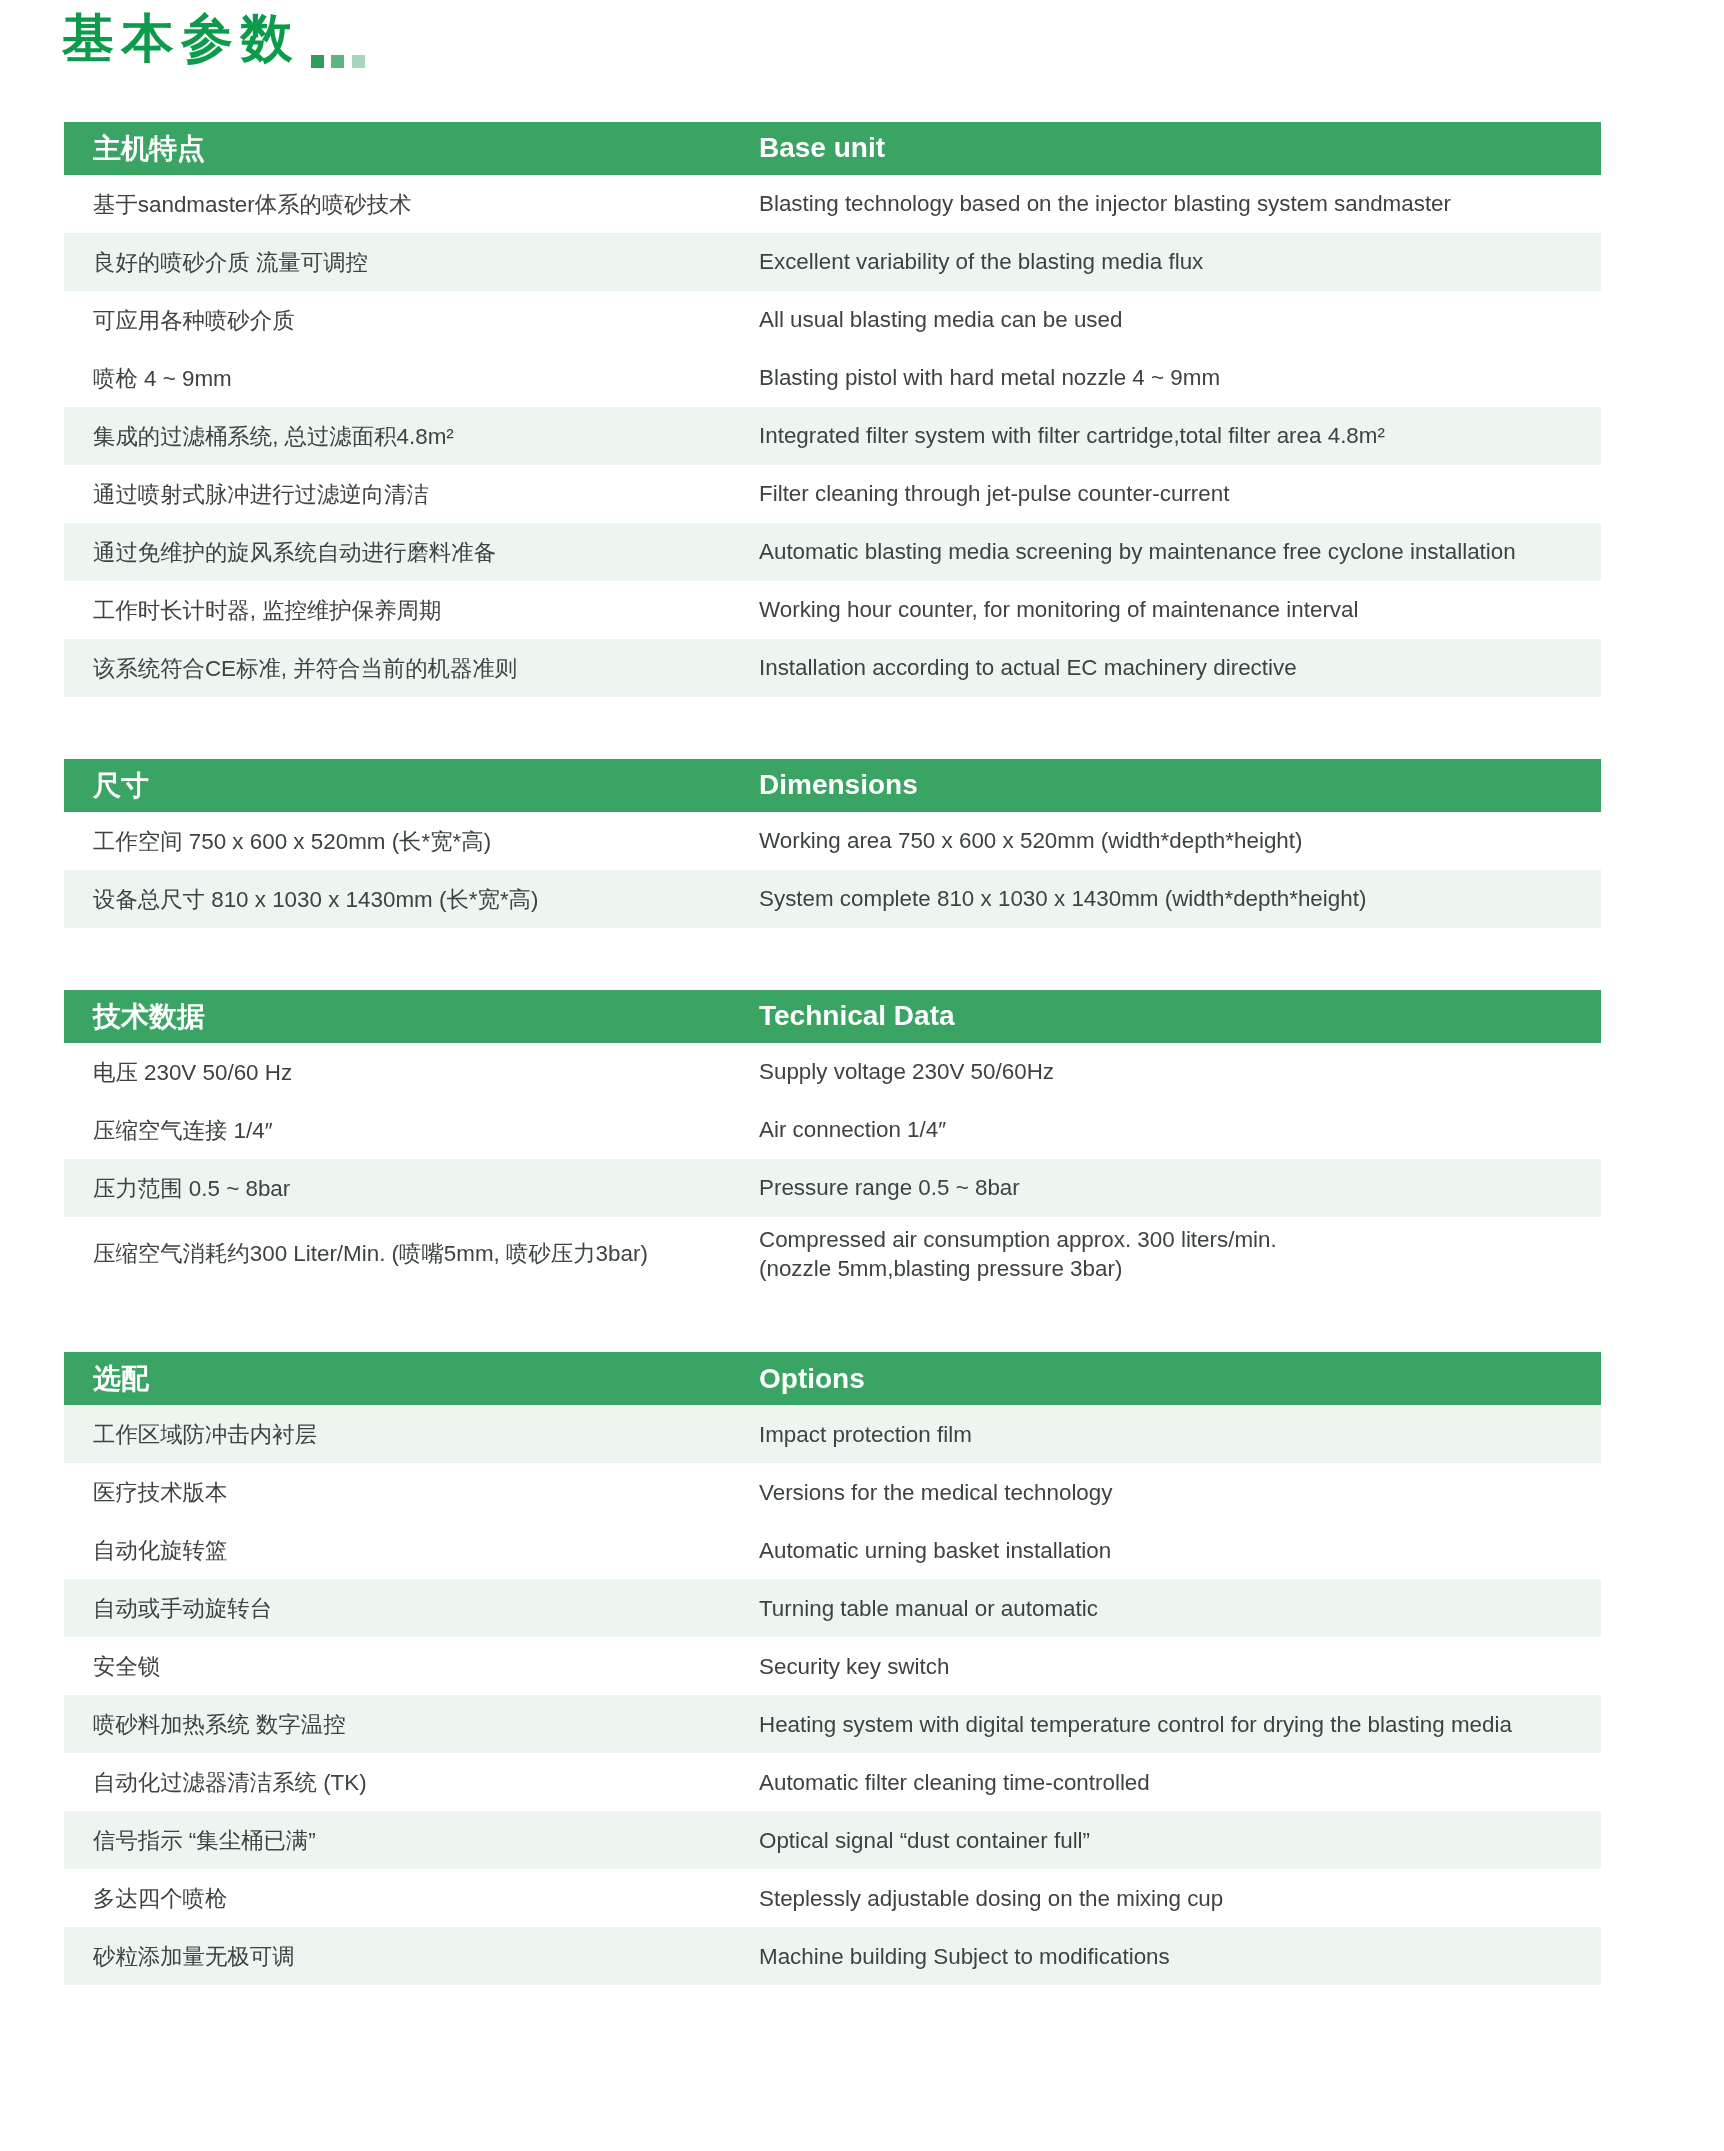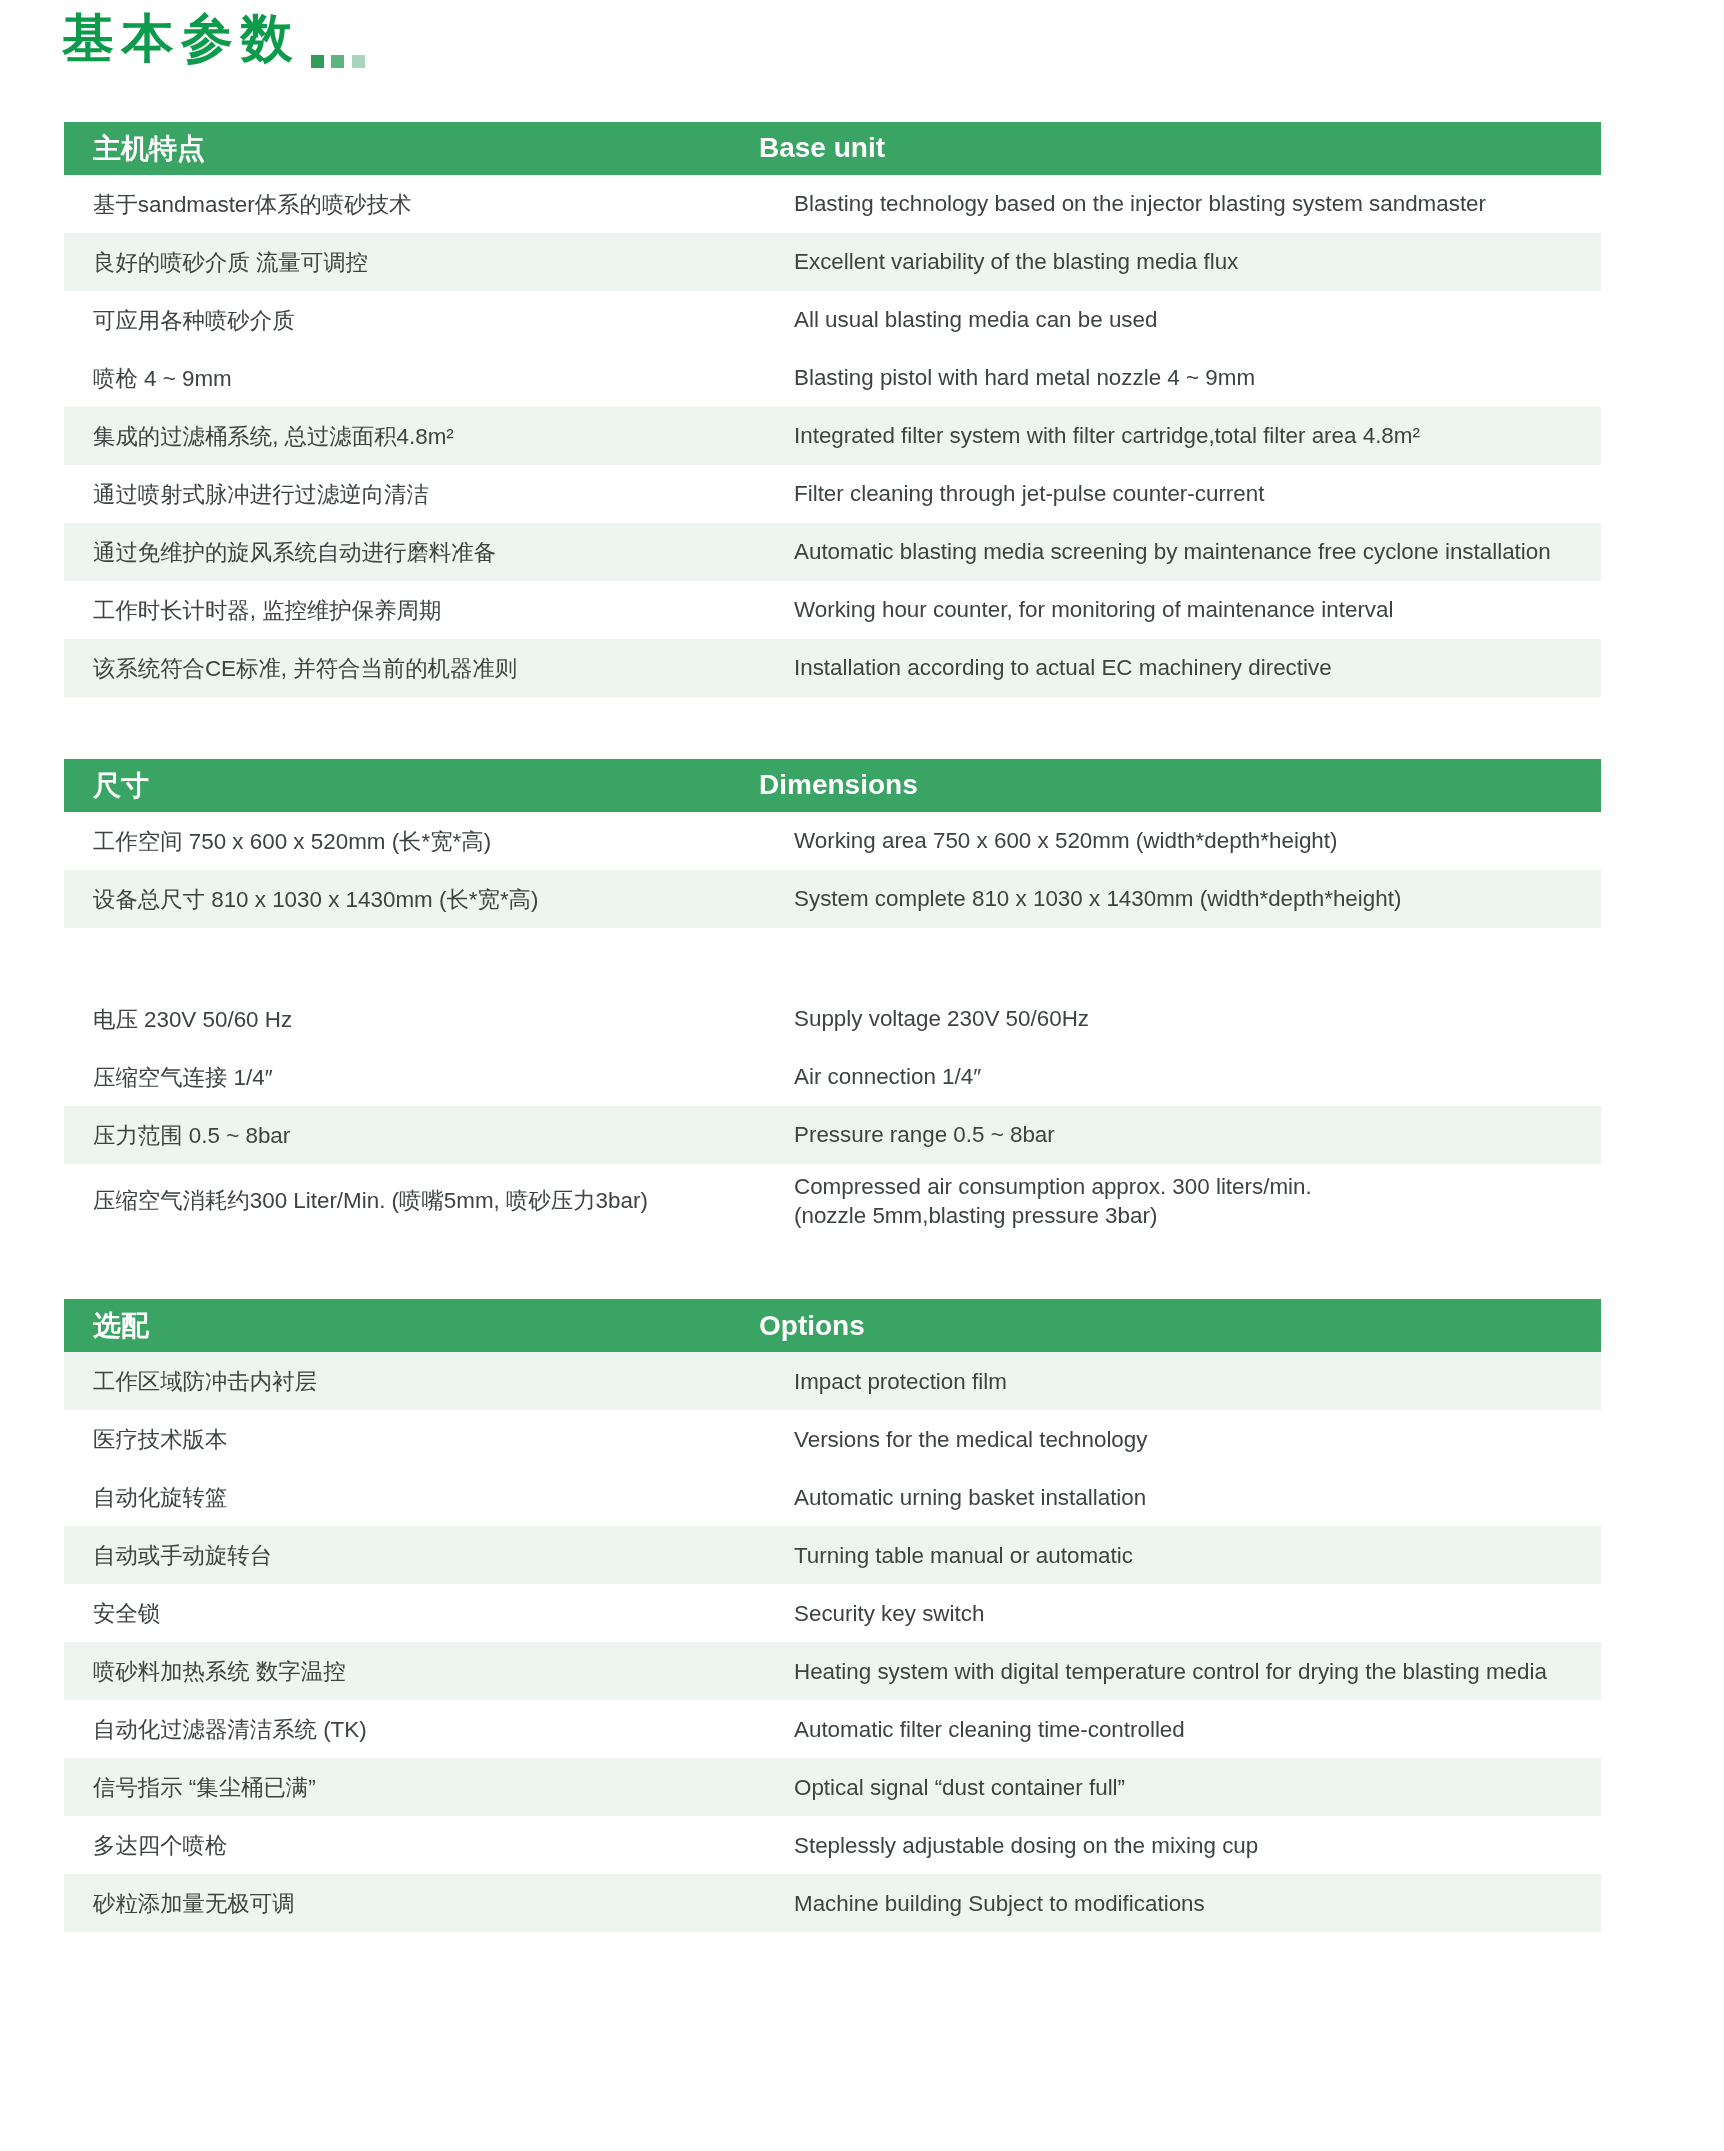--- a/index.html
+++ b/index.html
@@ -56,21 +56,20 @@
     color:#ffffff;
     height:53px;
     font-size:28px;
     font-weight:bold;
   }
   .trow{
     display:flex;
     align-items:center;
     min-height:58px;
     font-size:22.4px;
-    gap:35px;
   }
   .trow.alt{ background:var(--row-alt); }
   .cell{ box-sizing:border-box; }
   .cell.zh{
     flex:none;
     width:695px;
     padding-left:29px;
     padding-right:22.4px;
   }
   .cell.en{
@@ -144,20 +143,24 @@
         <div class="trow">
           <div class="cell zh">工作空间 750 x 600 x 520mm (长*宽*高)</div>
           <div class="cell en">Working area 750 x 600 x 520mm (width*depth*height)</div>
         </div>
         <div class="trow alt">
           <div class="cell zh">设备总尺寸 810 x 1030 x 1430mm (长*宽*高)</div>
           <div class="cell en">System complete  810 x 1030 x 1430mm (width*depth*height)</div>
         </div>
       </section>
       <section class="spec-table">
+        <div class="thead">
+          <div class="cell zh">技术数据</div>
+          <div class="cell en">Technical Data</div>
+        </div>
         <div class="trow">
           <div class="cell zh">电压 230V 50/60 Hz</div>
           <div class="cell en">Supply voltage 230V 50/60Hz</div>
         </div>
         <div class="trow">
           <div class="cell zh">压缩空气连接 1/4″</div>
           <div class="cell en">Air connection 1/4″</div>
         </div>
         <div class="trow alt">
           <div class="cell zh">压力范围 0.5 ~ 8bar</div>

